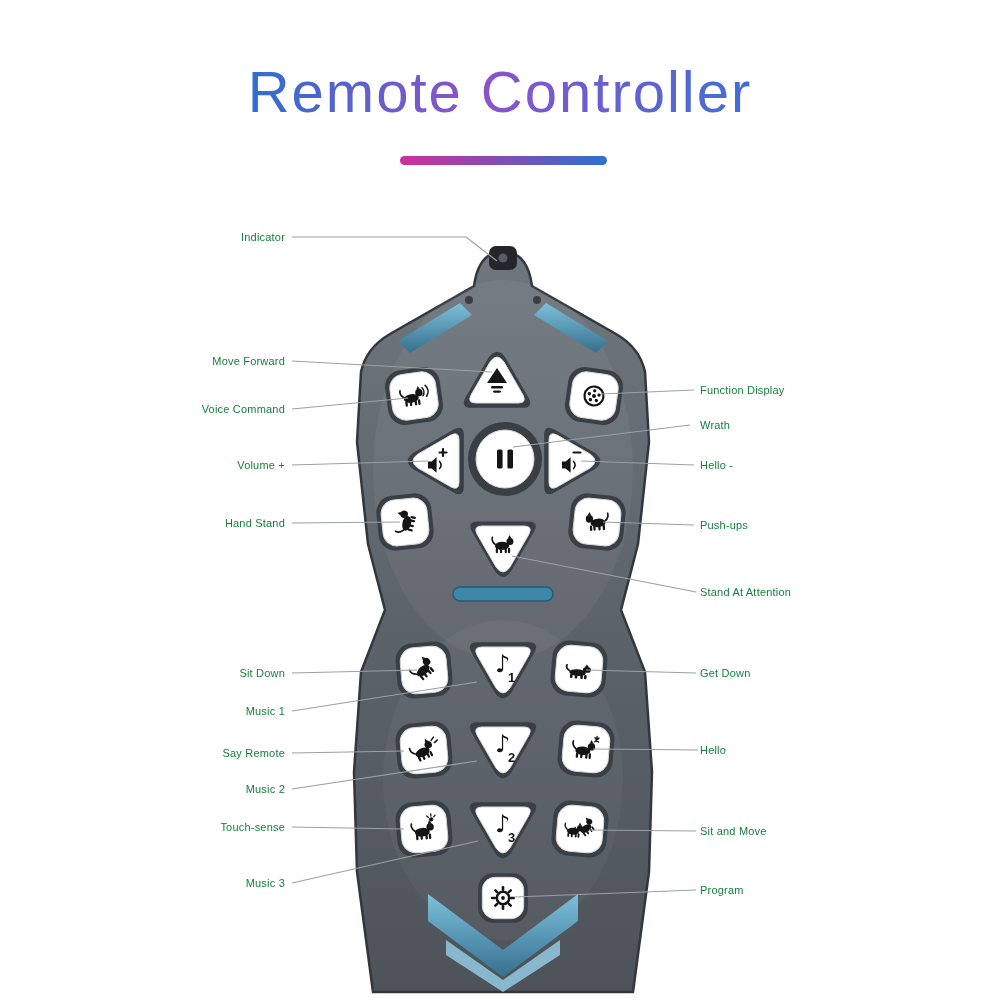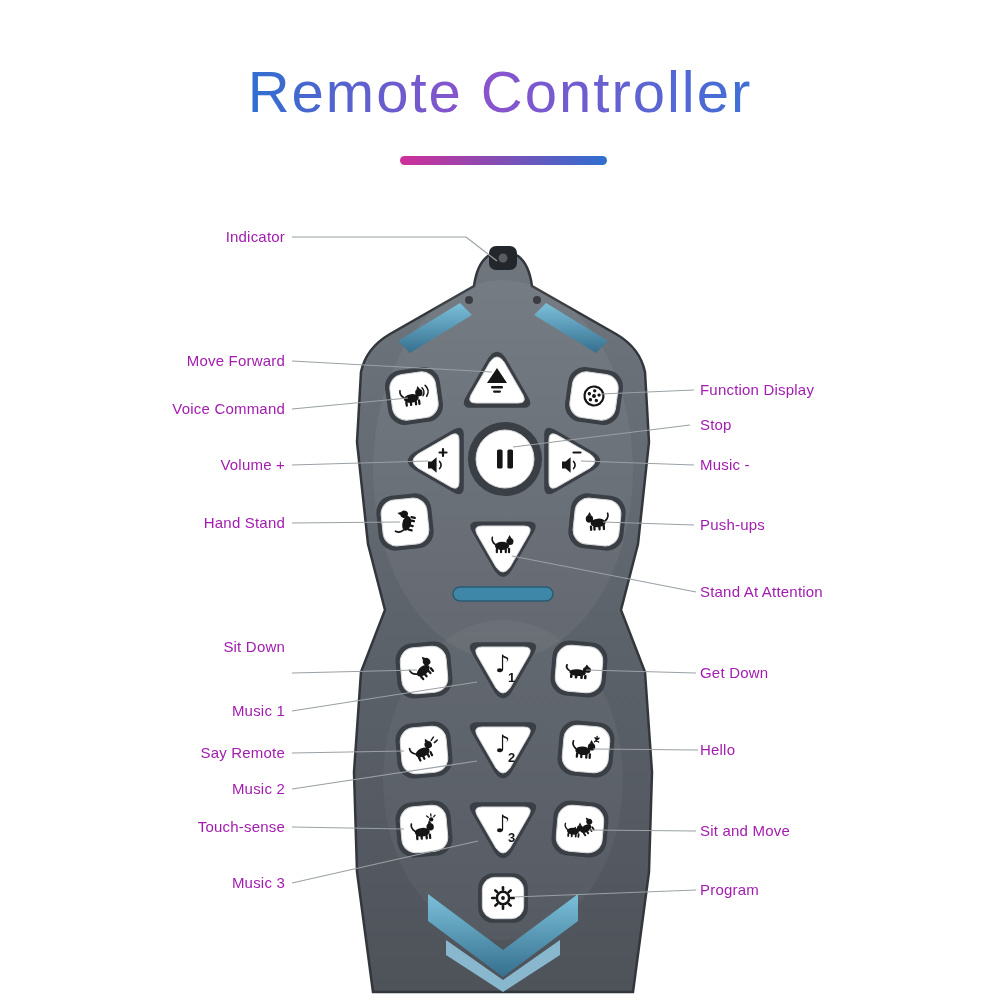--- a/index.html
+++ b/index.html
@@ -2,21 +2,21 @@
 <html><head>
 <meta charset="utf-8">
 <style>
   html,body{margin:0;padding:0;background:#ffffff;}
   .stage{
     position:relative;width:1000px;height:1000px;background:#ffffff;
     overflow:hidden;font-family:"Liberation Sans",sans-serif;
   }
   .scene{position:absolute;left:0;top:0;}
   .lab{
-    position:absolute;font-size:15px;color:#a21caf;line-height:22px;
+    position:absolute;font-size:11px;color:#15803d;line-height:22px;
     white-space:nowrap;z-index:2;letter-spacing:.2px;
   }
   .lab-l{right:715px;text-align:right;}
   .lab-r{left:700px;text-align:center;}
   .note{font:bold 24px "DejaVu Sans",sans-serif;fill:#151515;}
   .num{font:bold 13px "Liberation Sans",sans-serif;fill:#151515;}
   .face{fill:#ffffff;stroke:#d6d8da;stroke-width:1;}
   .well{fill:#3a3e45;}
   .calline{stroke:#9aa0a5;stroke-width:1.2;fill:none;}
 </style>
@@ -294,30 +294,30 @@
     <line class="calline" x1="589" y1="830" x2="696" y2="831"></line>
     <line class="calline" x1="514" y1="897" x2="696" y2="890"></line>
   </g>
 </svg>
 
 <div class="lab lab-l" style="top:226px">Indicator</div>
 <div class="lab lab-l" style="top:350px">Move Forward</div>
 <div class="lab lab-l" style="top:398px">Voice Command</div>
 <div class="lab lab-l" style="top:454px">Volume +</div>
 <div class="lab lab-l" style="top:512px">Hand Stand</div>
-<div class="lab lab-l" style="top:636px">Sit Down</div>
+<div class="lab lab-l" style="top:662px">Sit Down</div>
 <div class="lab lab-l" style="top:700px">Music 1</div>
 <div class="lab lab-l" style="top:742px">Say Remote</div>
 <div class="lab lab-l" style="top:778px">Music 2</div>
 <div class="lab lab-l" style="top:816px">Touch-sense</div>
 <div class="lab lab-l" style="top:872px">Music 3</div>
 
 <div class="lab lab-r" style="top:379px">Function Display</div>
-<div class="lab lab-r" style="top:414px">Stop</div>
-<div class="lab lab-r" style="top:454px">Music -</div>
+<div class="lab lab-r" style="top:414px">Wrath</div>
+<div class="lab lab-r" style="top:454px">Hello -</div>
 <div class="lab lab-r" style="top:514px">Push-ups</div>
 <div class="lab lab-r" style="top:581px">Stand At Attention</div>
 <div class="lab lab-r" style="top:662px">Get Down</div>
 <div class="lab lab-r" style="top:739px">Hello</div>
 <div class="lab lab-r" style="top:820px">Sit and Move</div>
 <div class="lab lab-r" style="top:879px">Program</div>
 
 </div>
 
 </body></html>

